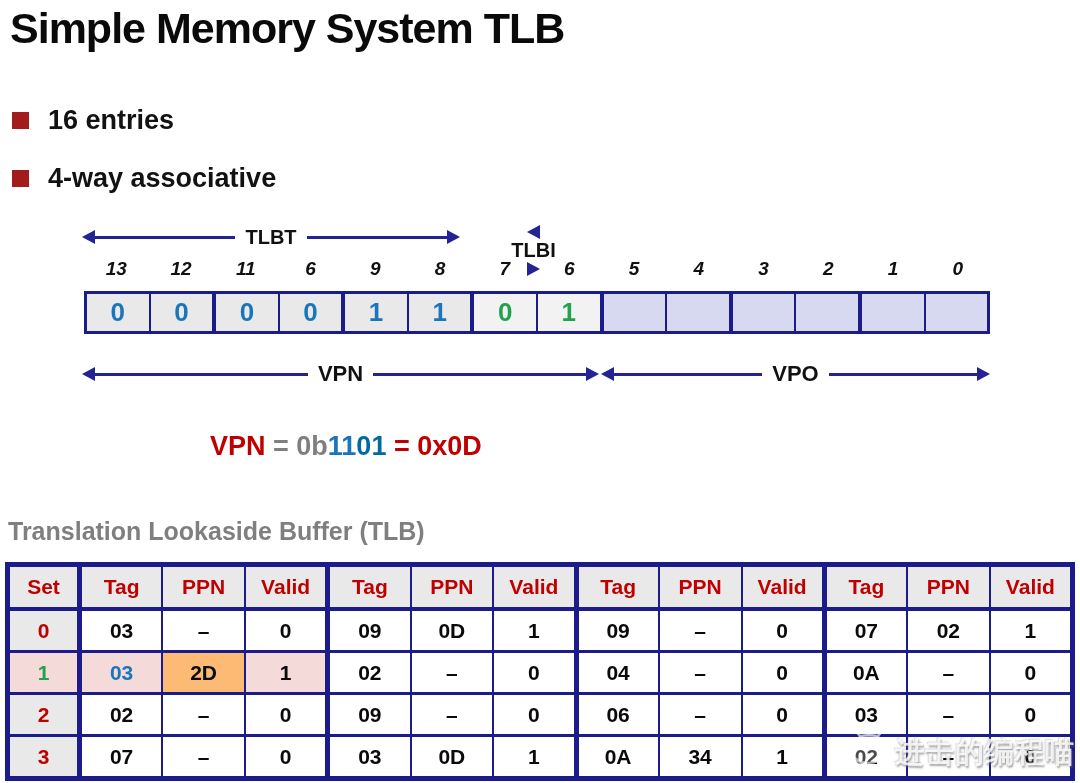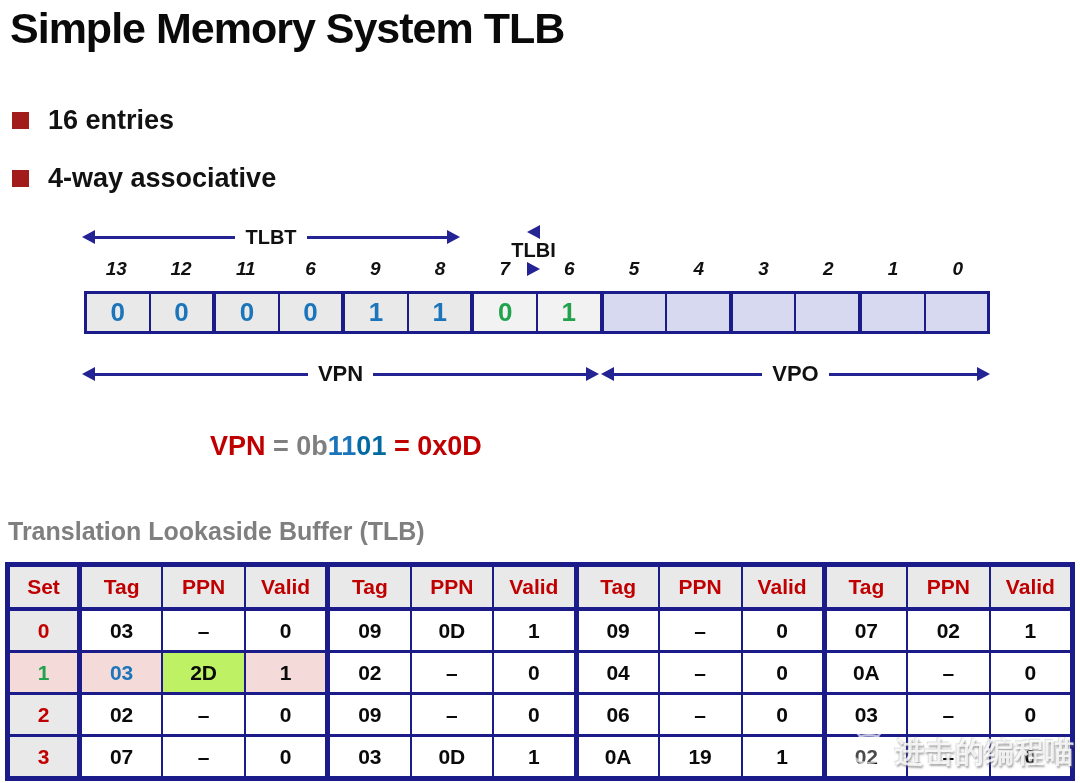--- a/index.html
+++ b/index.html
@@ -203,21 +203,21 @@
         <td class="gl">09</td>
         <td>–</td>
         <td>0</td>
         <td class="gl">07</td>
         <td>02</td>
         <td>1</td>
       </tr>
       <tr>
         <td style="color: rgb(33, 162, 76); background: rgb(245, 218, 218);">1</td>
         <td class="gl" style="color: rgb(27, 117, 187); background: rgb(245, 218, 218);">03</td>
-        <td style="background: #bef264;">2D</td>
+        <td style="background: #fdba74;">2D</td>
         <td style="background: rgb(245, 218, 218);">1</td>
         <td class="gl">02</td>
         <td>–</td>
         <td>0</td>
         <td class="gl">04</td>
         <td>–</td>
         <td>0</td>
         <td class="gl">0A</td>
         <td>–</td>
         <td>0</td>
@@ -239,21 +239,21 @@
       </tr>
       <tr>
         <td style="color: rgb(192, 0, 0); background: rgb(233, 233, 233);">3</td>
         <td class="gl">07</td>
         <td>–</td>
         <td>0</td>
         <td class="gl">03</td>
         <td>0D</td>
         <td>1</td>
         <td class="gl">0A</td>
-        <td>19</td>
+        <td>34</td>
         <td>1</td>
         <td class="gl">02</td>
         <td>–</td>
         <td>0</td>
       </tr>
     </tbody>
 </table>
 
 <div class="watermark">
   <svg width="52" height="46" viewBox="0 0 52 46">

